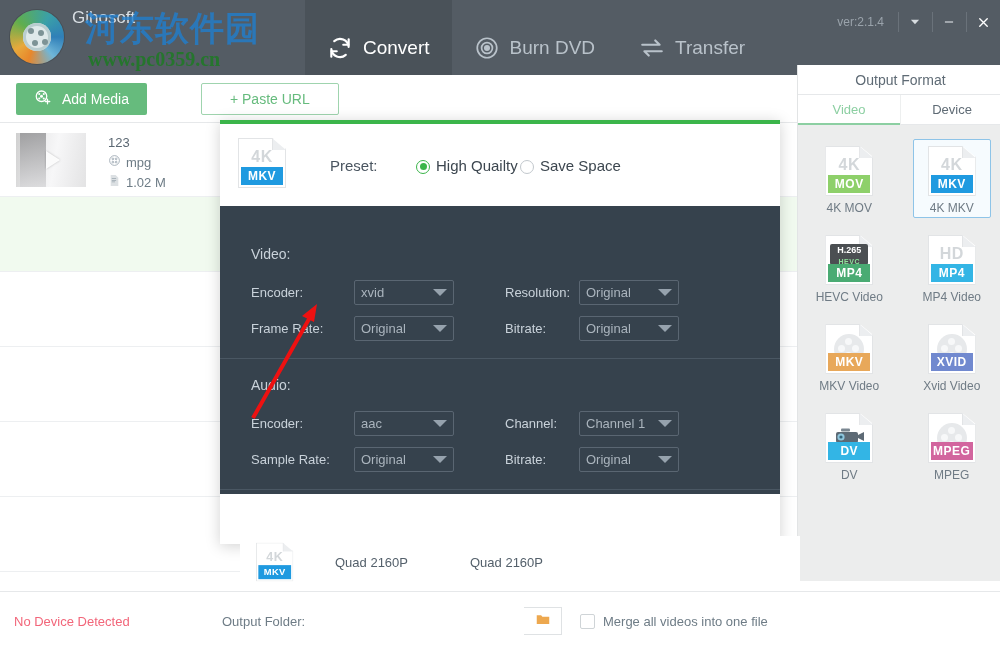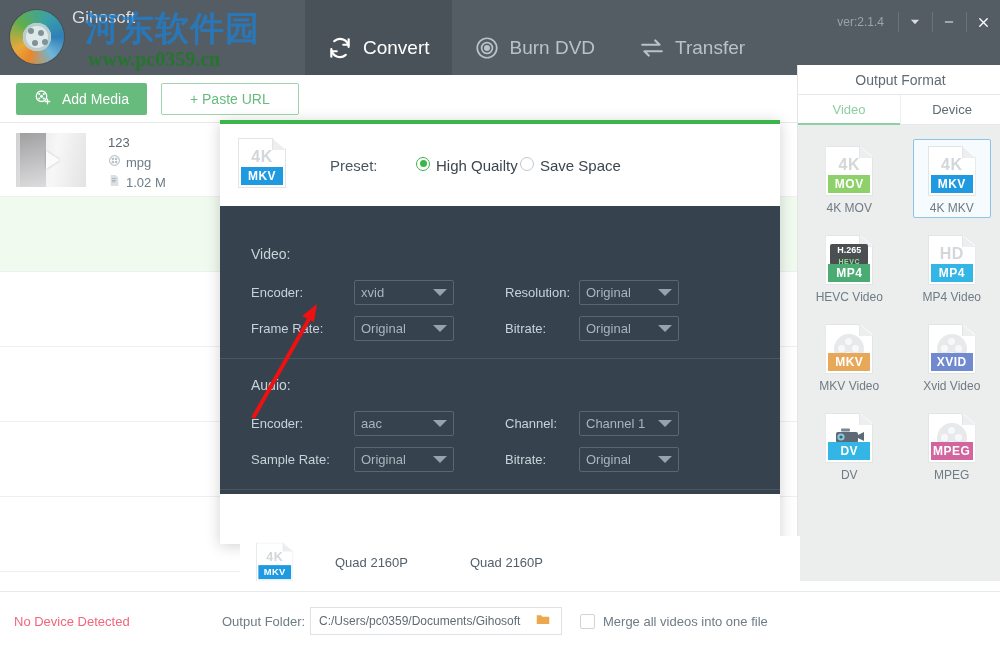--- a/index.html
+++ b/index.html
@@ -72,21 +72,21 @@
     background:#fff; border-bottom:1px solid #e6e8ea;
     display:flex; align-items:center; padding-left:16px; gap:14px;
   }
   .btn-addmedia{
     display:flex; align-items:center; gap:10px;
     height:32px; padding:0 18px; background:#66bb7d; color:#fff;
     border:none; border-radius:2px; font-size:14px; cursor:pointer;
   }
   .btn-paste{
     height:32px; padding:0 28px; background:#fff; color:#66bb7d;
-    border:1px solid #9fd4ae; border-radius:2px; font-size:14px; cursor:pointer;
+    border:1px solid #9fd4ae; border-radius:2px; font-size:14px; cursor:pointer;margin-left:40px;
   }
 
   
   .list{
     position:absolute; left:0; top:123px; width:797px; height:468px;
     background:#fff; overflow:hidden;
   }
   .list-row{ height:75px; border-bottom:1px solid #edeff1; position:relative; }
   .list-row.first{ height:74px; }
   .list-row.tinted{ background:#f1faef; }
@@ -201,21 +201,21 @@
   .modal{
     position:absolute; left:220px; top:120px; width:560px; height:424px;
     background:#fff; box-shadow:0 2px 14px rgba(0,0,0,.18);
   }
   .modal-topline{ height:4px; background:#3bb54a; }
   .modal-head{
     height:82px; display:flex; align-items:center; position:relative; background:#fff;
   }
   .modal-head .fileicon{ position:absolute; left:18px; top:14px; }
   .preset-label{ position:absolute; left:110px; font-size:15px; color:#4a5560; }
-  .radio-opt{ position:absolute; display:flex; align-items:flex-start; gap:6px; cursor:pointer; font-size:15px; color:#3c464f;}
+  .radio-opt{ position:absolute; display:flex; align-items:flex-end; gap:6px; cursor:pointer; font-size:15px; color:#3c464f;}
   .radio{
     width:14px;height:14px;border-radius:50%;border:1px solid #c2c8cd; background:#fff;
     display:flex;align-items:center;justify-content:center;
   }
   .radio.on{ border-color:#3bb54a; }
   .radio.on::after{ content:""; width:7px;height:7px;border-radius:50%;background:#3bb54a; }
 
   .modal-body{ background:#36424d; height:288px; position:relative; }
   .sec-title{ position:absolute; font-size:14px; color:#c9d2da;margin-top:8px; }
   .fld-label{ position:absolute; font-size:13px; color:#c9d2da; }
@@ -584,21 +584,20 @@
   </div>
 
   <svg class="arrow-svg" width="110" height="130" viewBox="0 0 110 130">
     <line x1="18" y1="118" x2="78" y2="12" stroke="#ee1111" stroke-width="4"></line>
     <polygon points="82,4 67,16 79,22" fill="#ee1111"></polygon>
   </svg>
 
   <div class="bottombar">
     <div class="nodev">No Device Detected</div>
     <div class="of-label">Output Folder:</div>
-    <div class="of-input">C:/Users/pc0359/Documents/Gihosoft</div>
     <div class="of-browse">
       <span>
         <svg viewBox="0 0 24 24" width="18" height="15" fill="#eda84f">
           <path d="M2 5h7l2 2.4h11V19H2z"></path>
         </svg>
       </span>
     </div>
     <div class="merge">
       <span class="cb"></span>
       <span>Merge all videos into one file</span>

